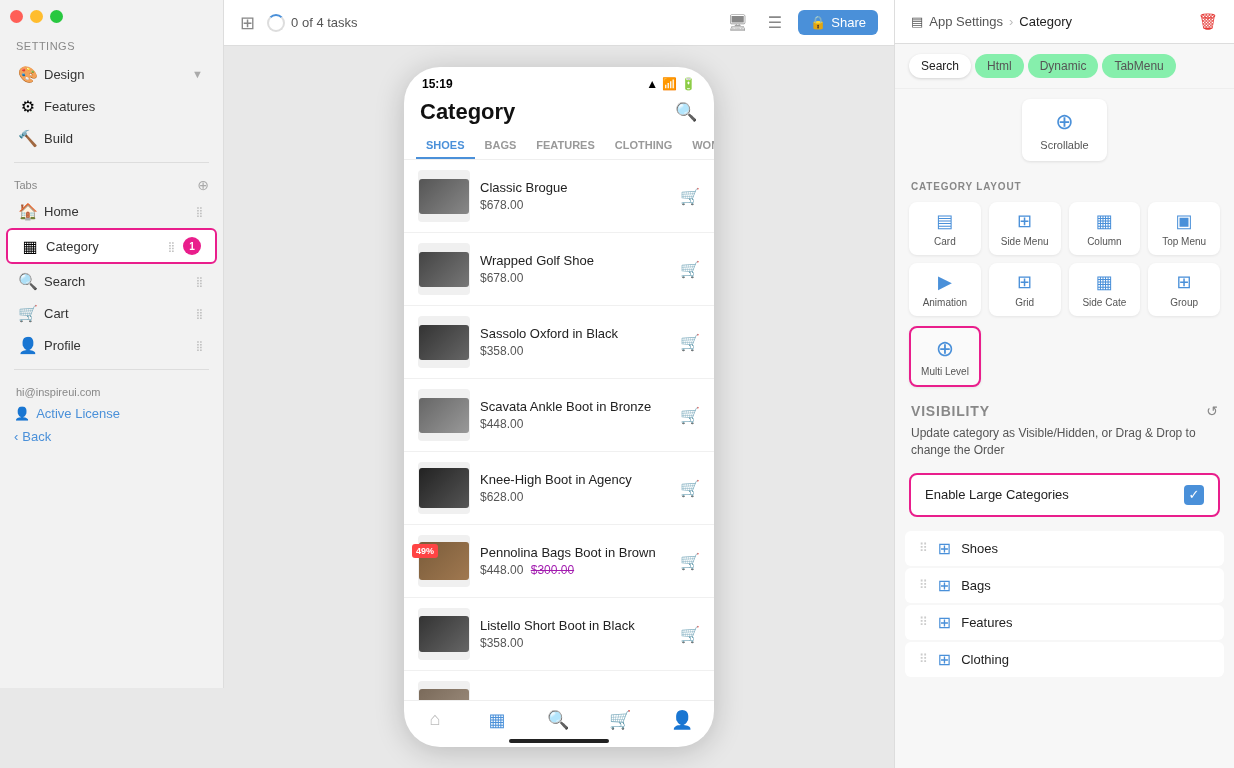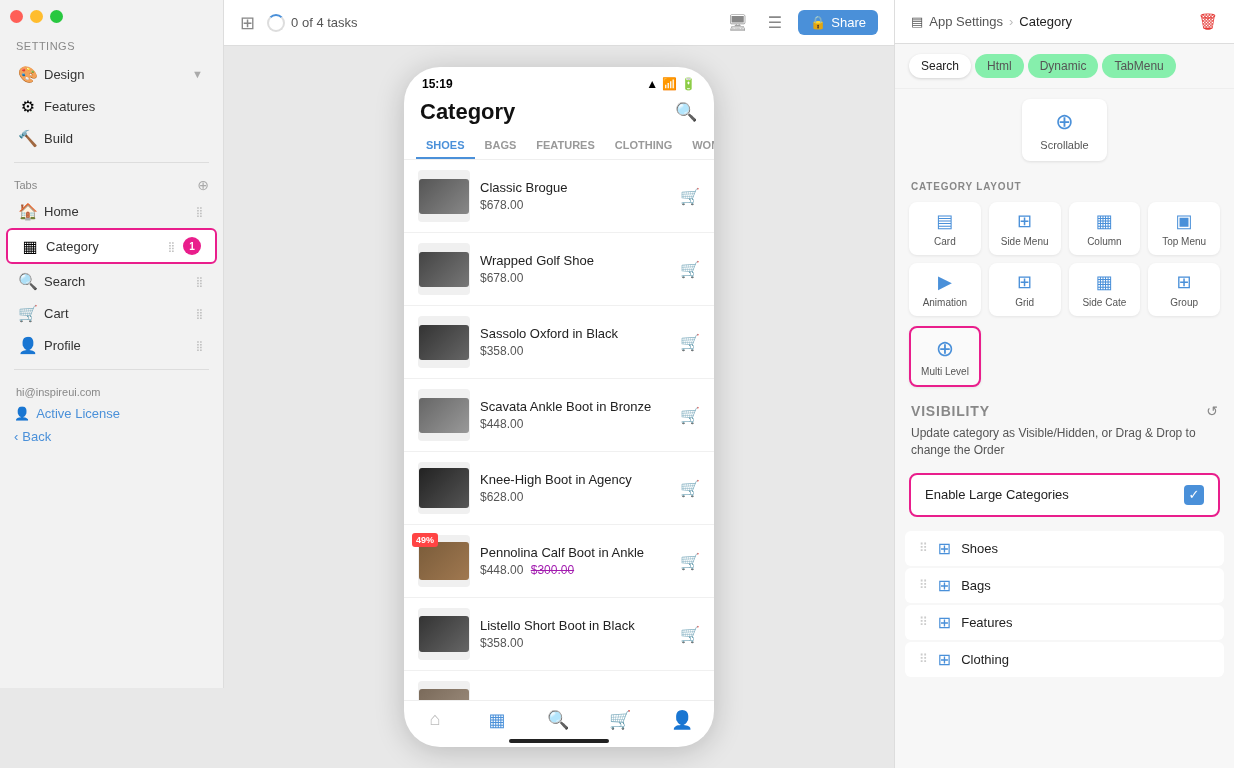--- a/index.html
+++ b/index.html
@@ -52,21 +52,21 @@
     .phone-tab { font-size: 11px; font-weight: 600; padding: 6px 10px; color: #999; cursor: pointer; border-bottom: 2px solid transparent; }
     .phone-tab.active { color: #4a90d9; border-bottom: 2px solid #4a90d9; }
     .product-list { flex: 1; overflow-y: auto; padding: 0; }
     .product-item { display: flex; align-items: center; padding: 10px 14px; border-bottom: 1px solid #f0f0f0; gap: 10px; position: relative; }
     .product-image { width: 52px; height: 52px; background: #f0f0f0; border-radius: 4px; display: flex; align-items: center; justify-content: center; overflow: hidden; flex-shrink: 0; }
     .product-info { flex: 1; }
     .product-name { font-size: 13px; font-weight: 500; color: #222; line-height: 1.3; }
     .product-price { font-size: 12px; color: #555; margin-top: 2px; }
     .product-price-old { text-decoration: line-through; color: #a21caf; margin-left: 4px; }
     .product-cart-icon { color: #aaa; font-size: 16px; cursor: pointer; }
-    .discount-badge { position: absolute; top: 8px; left: 8px; background: #ff4444; color: white; font-size: 9px; font-weight: bold; padding: 2px 4px; border-radius: 3px; }
+    .discount-badge { position: absolute; top: 19px; left: 8px; background: #ff4444; color: white; font-size: 9px; font-weight: bold; padding: 2px 4px; border-radius: 3px; }
     .phone-bottom-nav { display: flex; border-top: 1px solid #eee; padding: 8px 0 4px; }
     .phone-nav-item { flex: 1; display: flex; flex-direction: column; align-items: center; gap: 2px; color: #bbb; font-size: 10px; cursor: pointer; }
     .phone-nav-item.active { color: #4a90d9; }
     .phone-nav-icon { font-size: 18px; }
     .phone-home-indicator { height: 4px; background: #222; border-radius: 2px; width: 100px; margin: 4px auto; }
 
     
     .right-panel { width: 340px; background: #f7f7f7; height: 768px; display: flex; flex-direction: column; border-left: 1px solid #ddd; flex-shrink: 0; overflow-y: auto; }
     .right-header { display: flex; align-items: center; justify-content: space-between; padding: 12px 16px; border-bottom: 1px solid #ddd; background: white; }
     .right-breadcrumb { display: flex; align-items: center; gap: 6px; font-size: 13px; color: #555; }
@@ -284,21 +284,21 @@
             <div class="product-price">$628.00</div>
           </div>
           <span class="product-cart-icon">🛒</span>
         </div>
         <div class="product-item" style="position:relative;">
           <span class="discount-badge">49%</span>
           <div class="product-image">
             <div style="width:50px;height:38px;background:linear-gradient(135deg,#7a5c3a,#a07850);border-radius:3px;"></div>
           </div>
           <div class="product-info">
-            <div class="product-name">Pennolina Calf Boot in Ankle</div>
+            <div class="product-name">Pennolina Bags Boot in Brown</div>
             <div class="product-price">$448.00 <span class="product-price-old">$300.00</span></div>
           </div>
           <span class="product-cart-icon">🛒</span>
         </div>
         <div class="product-item">
           <div class="product-image">
             <div style="width:50px;height:36px;background:linear-gradient(135deg,#333,#666);border-radius:3px;"></div>
           </div>
           <div class="product-info">
             <div class="product-name">Listello Short Boot in Black</div>

